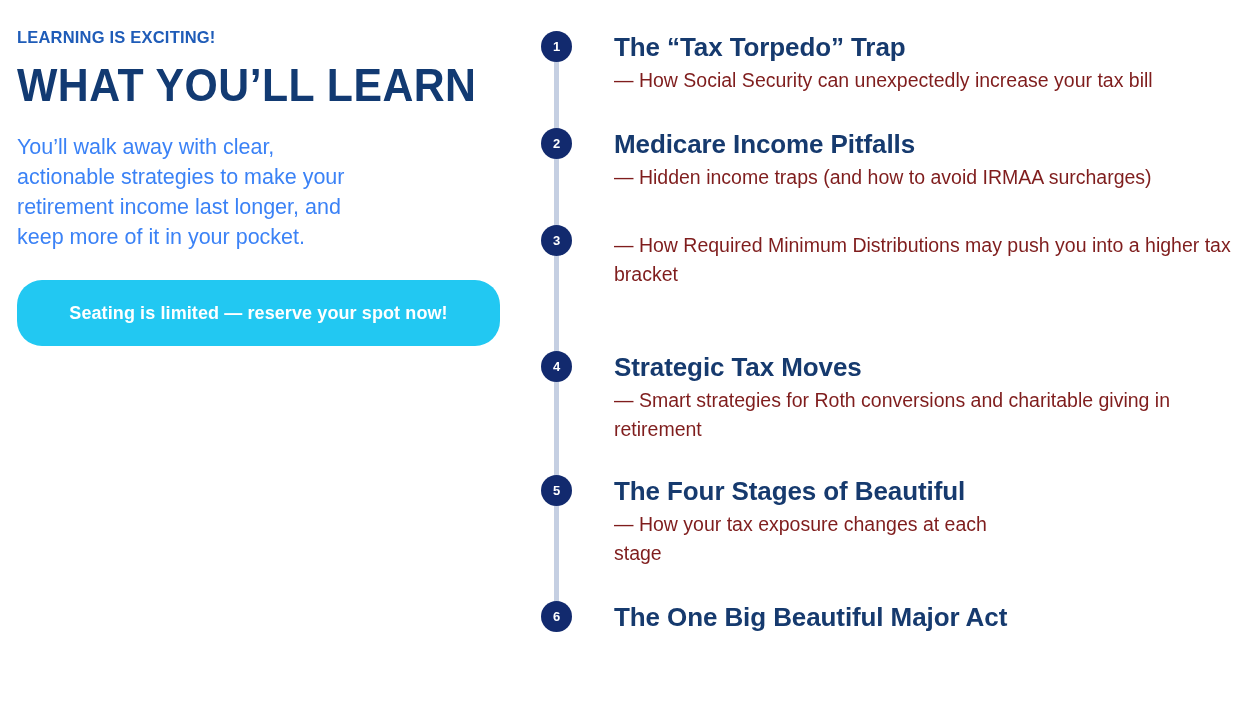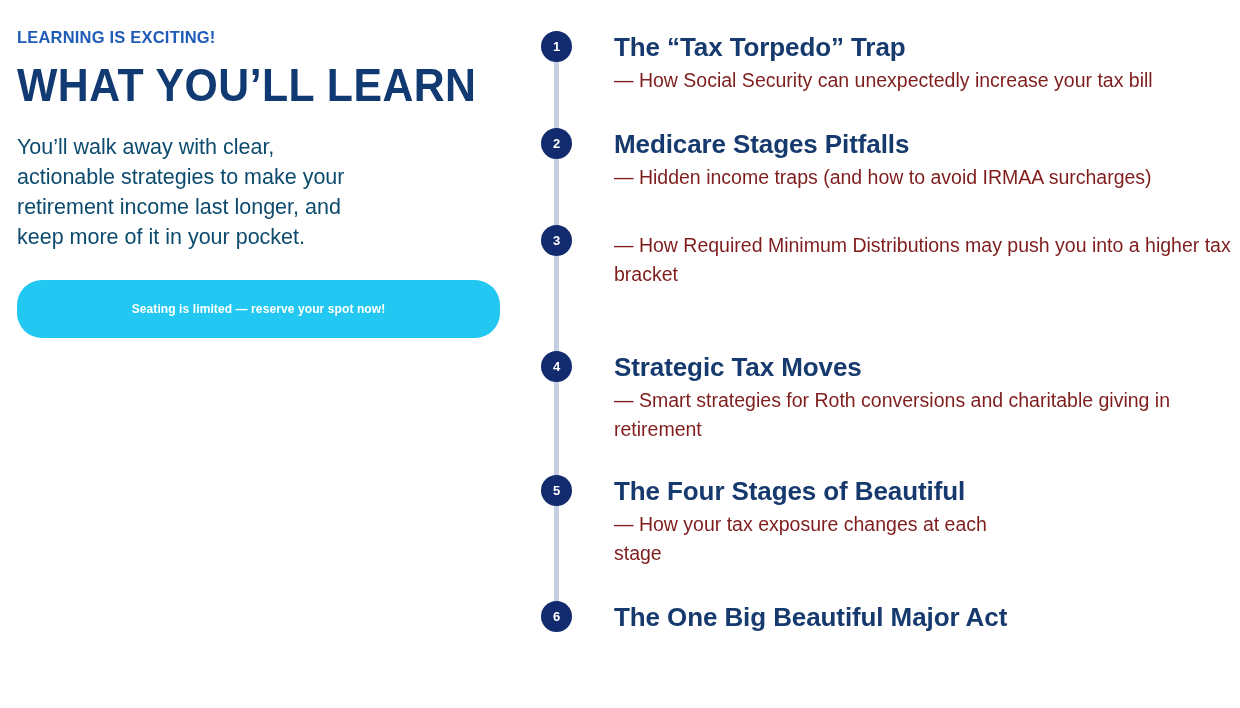--- a/index.html
+++ b/index.html
@@ -52,36 +52,36 @@
     transform: scaleX(0.93);
     transform-origin: left center;
     white-space: nowrap;
   }
 
   .lede {
     margin-top: 24px;
     font-size: 21.5px;
     font-weight: 400;
     line-height: 30px;
-    color: #0c4a6e;
+    color: #3b82f6;
     max-width: 360px;
   }
 
   .cta-button {
     position: absolute;
     left: 0px;
     top: 252px;
     width: 483px;
-    height: 58px;
+    height: 66px;
     border: none;
     border-radius: 25px;
     background: #22c8f2;
     color: #ffffff;
     font-family: "Liberation Sans", sans-serif;
-    font-size: 12px;
+    font-size: 18px;
     font-weight: 700;
     letter-spacing: 0.1px;
     cursor: pointer;
     display: flex;
     align-items: center;
     justify-content: center;
     white-space: nowrap;
   }
 
   
@@ -185,21 +185,21 @@
       <div class="tl-badge">1</div>
       <div class="tl-body">
         <div class="tl-title">The “Tax Torpedo” Trap</div>
         <div class="tl-desc">— How Social Security can unexpectedly increase your tax bill</div>
       </div>
     </div>
 
     <div class="tl-item" id="tl-2">
       <div class="tl-badge">2</div>
       <div class="tl-body">
-        <div class="tl-title">Medicare Stages Pitfalls</div>
+        <div class="tl-title">Medicare Income Pitfalls</div>
         <div class="tl-desc">— Hidden income traps (and how to avoid IRMAA surcharges)</div>
       </div>
     </div>
 
     <div class="tl-item" id="tl-3">
       <div class="tl-badge">3</div>
       <div class="tl-body">
         <div class="tl-desc">— How Required Minimum Distributions may push you into a higher tax bracket</div>
       </div>
     </div>

